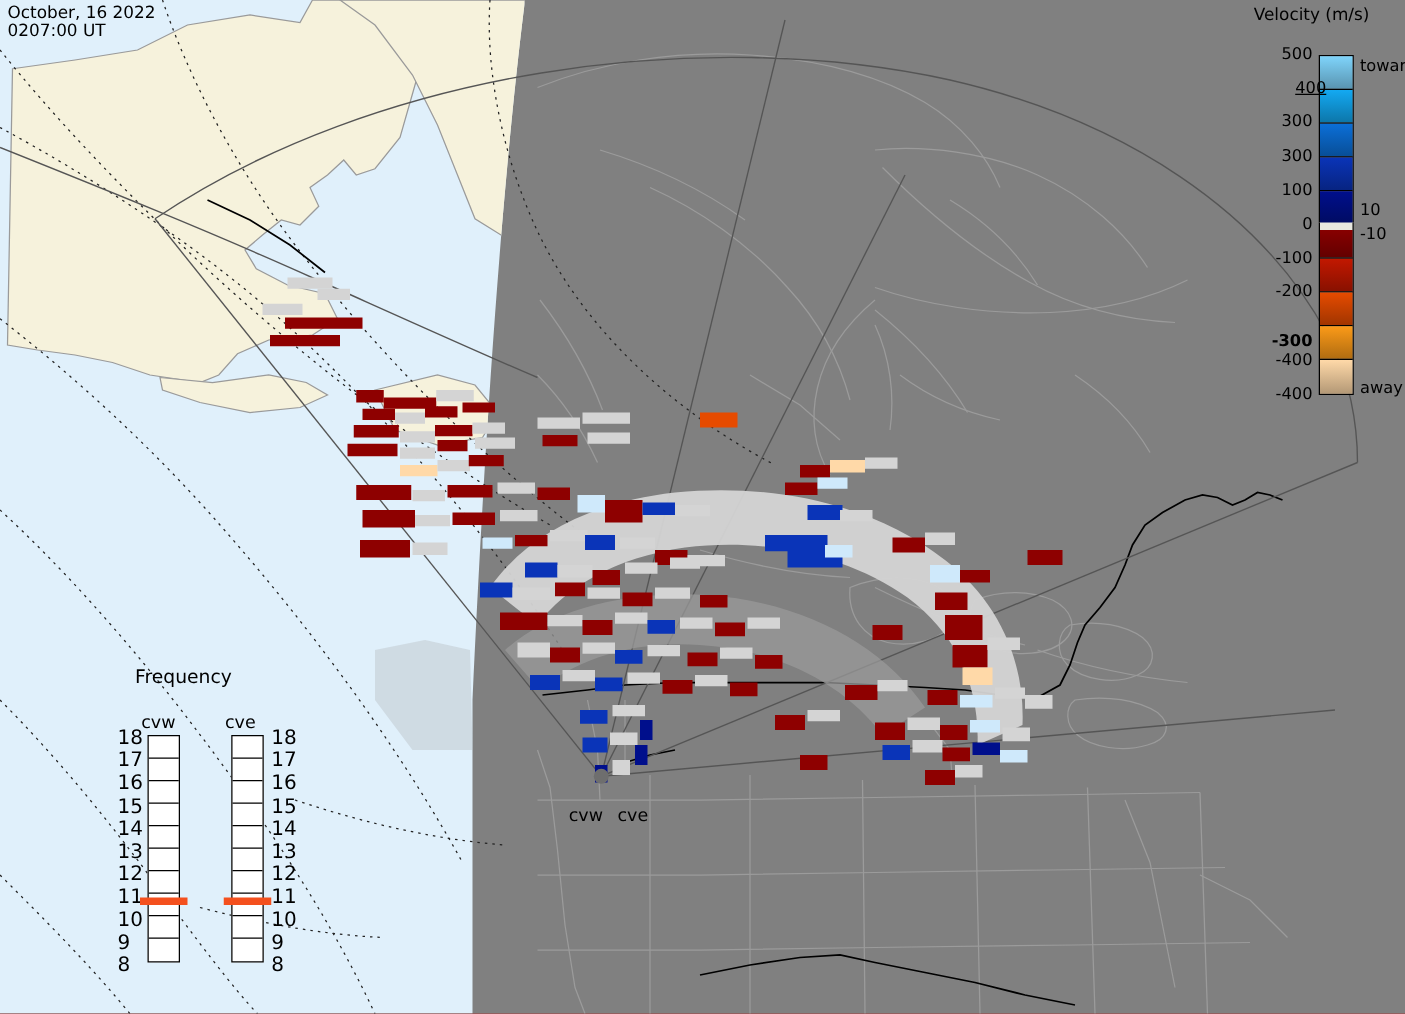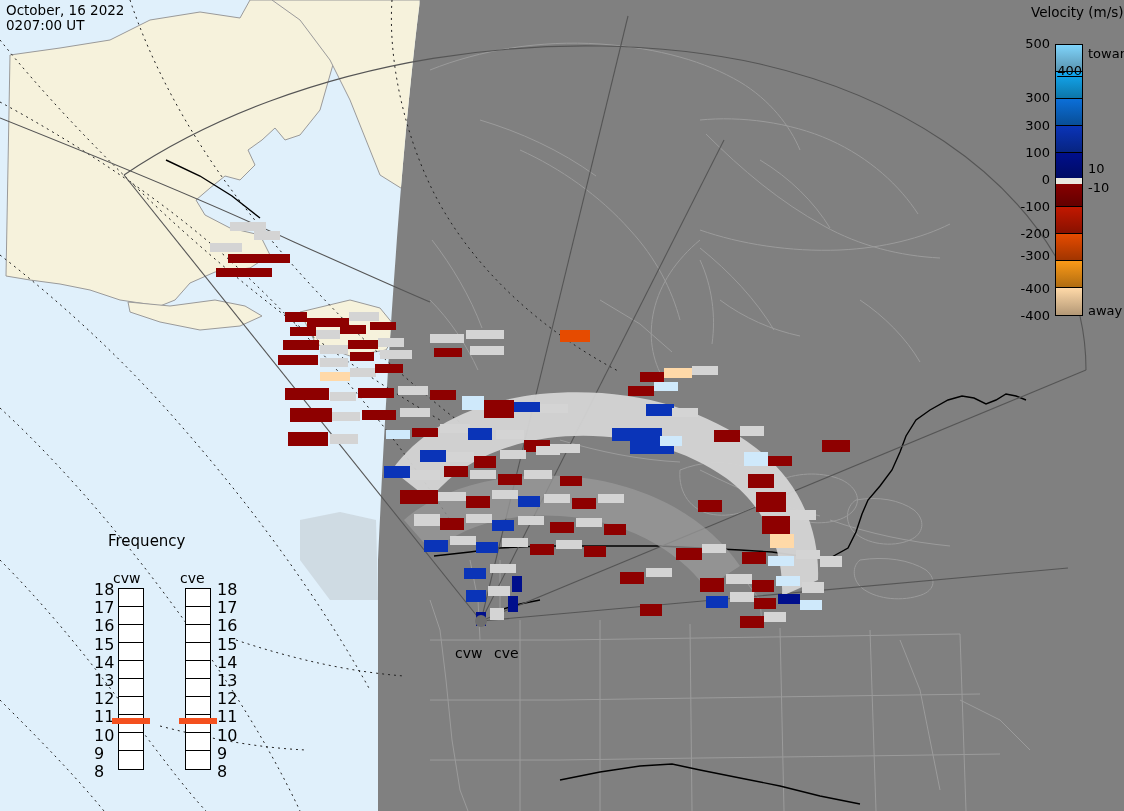--- a/index.html
+++ b/index.html
@@ -1,21 +1,21 @@
 <!DOCTYPE html>
 <html><head>
 <meta charset="utf-8">
 <style>
   html,body{margin:0;padding:0;background:#808080;}
   #stage{position:relative;width:1124px;height:811px;overflow:hidden;
          font-family:"DejaVu Sans","Liberation Sans",sans-serif;background:#b91c1c;}
   #mapsvg{position:absolute;left:0;top:0;width:1124px;height:811px;}
   .txt{position:absolute;color:#000;white-space:pre;}
   #timestamp{left:6px;top:3px;font-size:13.5px;line-height:14.5px;}
-  #cbtitle{left:1003px;top:4px;font-size:13.5px;color:#000;margin-left:28px;}
+  #cbtitle{left:1003px;top:4px;font-size:13.5px;color:#000;}
   .cbtick{position:absolute;font-size:13px;color:#000;text-align:right;width:42px;}
   .cbend{position:absolute;font-size:13px;color:#000;}
   .cbnear{position:absolute;font-size:13px;color:#000;}
   #cbbox{position:absolute;left:1055px;top:44px;width:28px;height:272px;
          border:1px solid #000;box-sizing:border-box;}
   .cbband{width:100%;height:10%;box-sizing:border-box;border-bottom:1px solid #000;}
   .cbband:last-child{border-bottom:none;}
   #cbzero{position:absolute;left:1055px;top:178px;width:28px;height:6px;
           background:#e8e8e0;box-sizing:border-box;border-left:1px solid #000;border-right:1px solid #000;}
   #freqtitle{position:absolute;left:108px;top:532px;font-size:15px;color:#000;}
@@ -294,28 +294,28 @@
       <div class="cbband" style="background: linear-gradient(rgb(0, 15, 140), rgb(0, 11, 98));"></div>
       <div class="cbband" style="background: linear-gradient(rgb(142, 0, 0), rgb(99, 0, 0));"></div>
       <div class="cbband" style="background: linear-gradient(rgb(194, 24, 0), rgb(136, 17, 0));"></div>
       <div class="cbband" style="background: linear-gradient(rgb(230, 75, 0), rgb(161, 53, 0));"></div>
       <div class="cbband" style="background: linear-gradient(rgb(251, 154, 24), rgb(176, 108, 17));"></div>
       <div class="cbband" style="background: linear-gradient(rgb(255, 217, 168), rgb(179, 152, 118));"></div>
     </div>
   <div id="cbzero"></div>
   <div id="cbticks">
       <div class="cbtick" style="left: 1008px; top: 36px;">500</div>
-      <div class="cbtick" style="left: 1040px; top: 63.2px; text-decoration: underline;">400</div>
+      <div class="cbtick" style="left: 1019px; top: 63.2px; text-decoration: underline;">400</div>
       <div class="cbtick" style="left: 1008px; top: 90.4px;">300</div>
       <div class="cbtick" style="left: 1008px; top: 117.6px;">300</div>
       <div class="cbtick" style="left: 1008px; top: 144.8px;">100</div>
       <div class="cbtick" style="left: 1008px; top: 172px;">0</div>
       <div class="cbtick" style="left: 1008px; top: 199.2px;">-100</div>
       <div class="cbtick" style="left: 1008px; top: 226.4px;">-200</div>
-      <div class="cbtick" style="left: 1008px; top: 248px;">-300</div>
+      <div class="cbtick" style="left: 1008px; top: 266px; font-weight: bold;">-300</div>
       <div class="cbtick" style="left: 1008px; top: 280.8px;">-400</div>
       <div class="cbtick" style="left: 1008px; top: 308px;">-400</div>
     </div>
   <div class="cbend" style="left:1088px;top:46px;">toward</div>
   <div class="cbend" style="left:1088px;top:303px;">away</div>
   <div class="cbnear" style="left:1088px;top:161px;">10</div>
   <div class="cbnear" style="left:1088px;top:180px;">-10</div>
 
   <div id="freqtitle">Frequency</div>
   <div class="freqhdr" style="left:113px;top:570px;">cvw</div>

